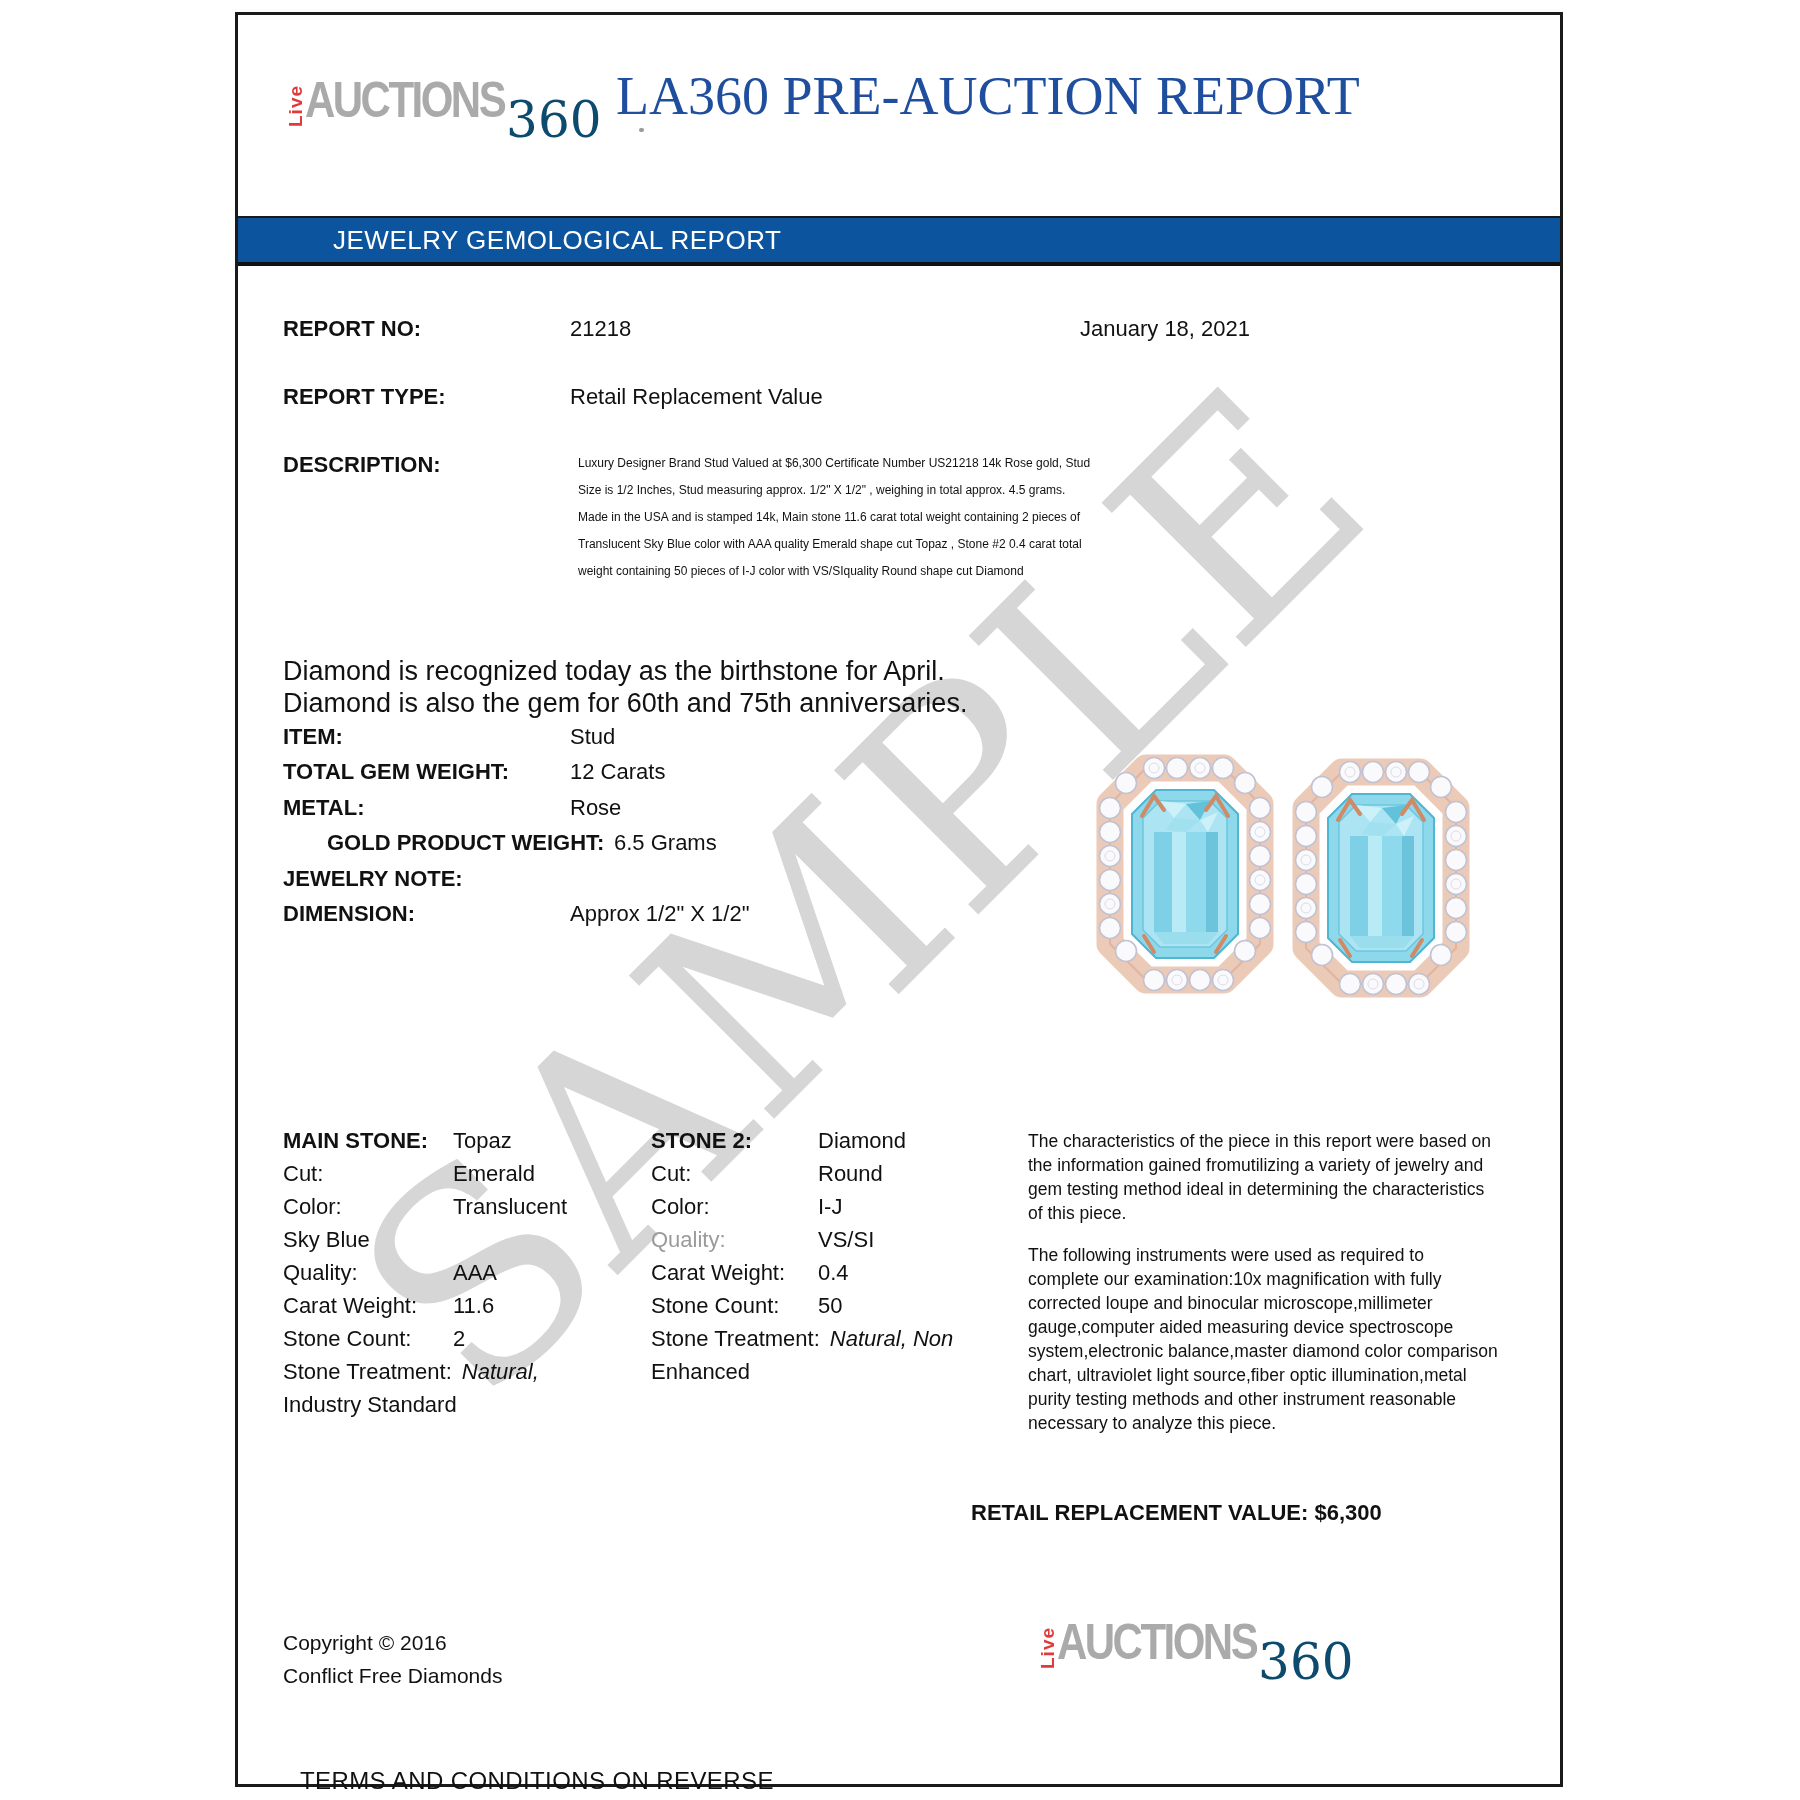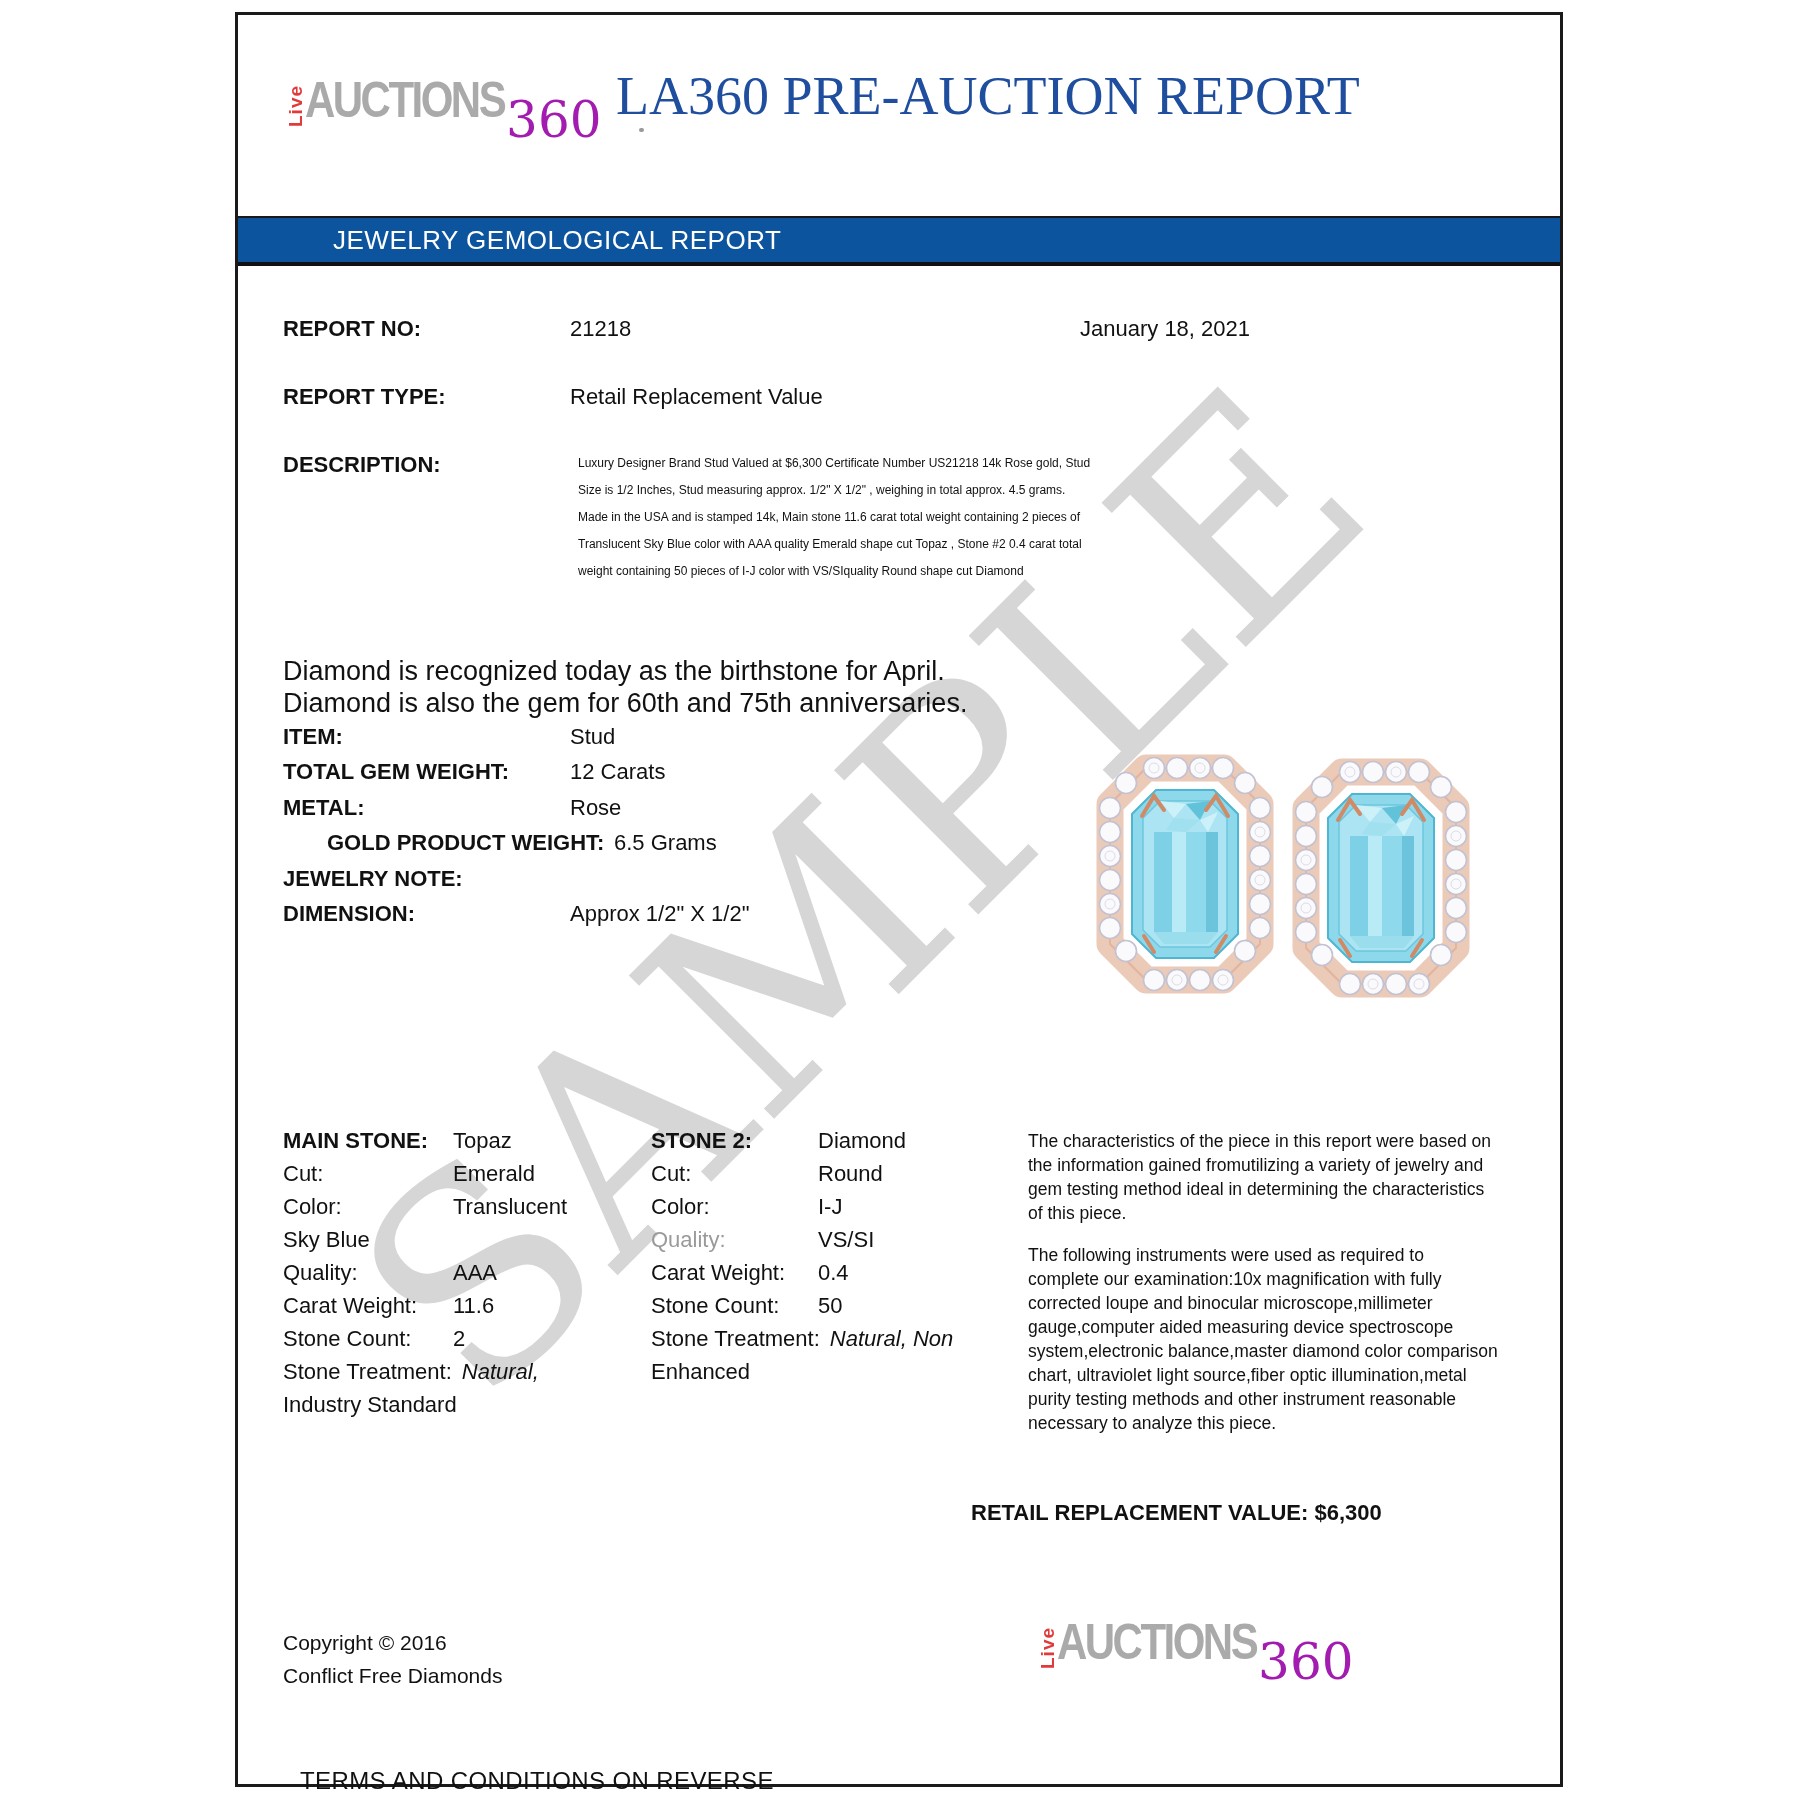--- a/index.html
+++ b/index.html
@@ -13,21 +13,21 @@
              display:flex;align-items:center;justify-content:center;z-index:0;pointer-events:none;}
   .watermark span{font-family:"DejaVu Serif","Liberation Serif",serif;font-size:280px;
                   color:#d6d6d6;transform:rotate(-45deg);letter-spacing:2px;white-space:nowrap;}
   .content{position:absolute;inset:0;z-index:1;}
   
   .logo{display:flex;align-items:flex-start;}
   .logo-live{writing-mode:vertical-rl;transform:rotate(180deg);color:#e03a3a;
              font-weight:bold;font-size:19px;line-height:1;letter-spacing:1px;height:52px;}
   .logo-auctions{font-size:50px;font-weight:bold;color:#aaaaaa;letter-spacing:-3px;
                  line-height:1;transform:scaleX(0.84);transform-origin:left top;}
-  .logo-360{font-family:"DejaVu Serif","Liberation Serif",serif;font-size:50px;color:#a21caf;
+  .logo-360{font-family:"DejaVu Serif","Liberation Serif",serif;font-size:50px;color:#0c4a6e;
             line-height:1;margin-left:-36px;margin-top:20px;}
   .page-title{font-family:"Liberation Serif",serif;font-size:54px;color:#1f4e9e;white-space:nowrap;}
   .title-dot{width:5px;height:4px;background:#9a9a9a;border-radius:2px;}
   .banner{position:absolute;left:0;top:201px;width:100%;height:50px;background:#0d549e;
           border-top:2px solid #1a1a1a;border-bottom:4px solid #111;
           display:flex;align-items:center;box-sizing:border-box;}
   .banner-text{color:#ffffff;font-weight:normal;font-size:26px;letter-spacing:0.5px;margin-left:95px;}
   .row{display:flex;white-space:nowrap;}
   .lbl{font-weight:bold;font-size:22px;}
   .val{font-size:22px;}

